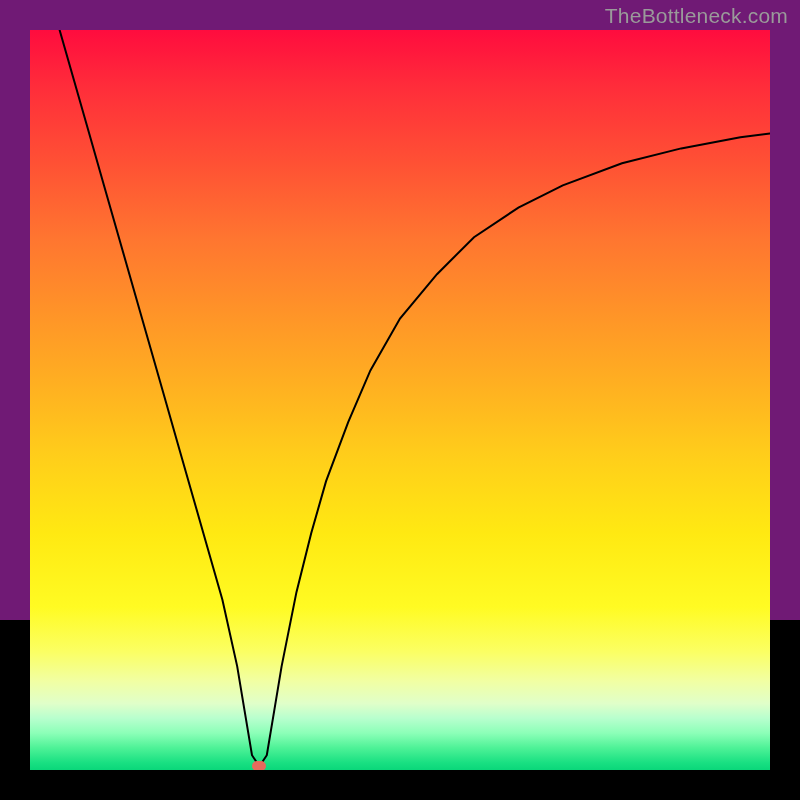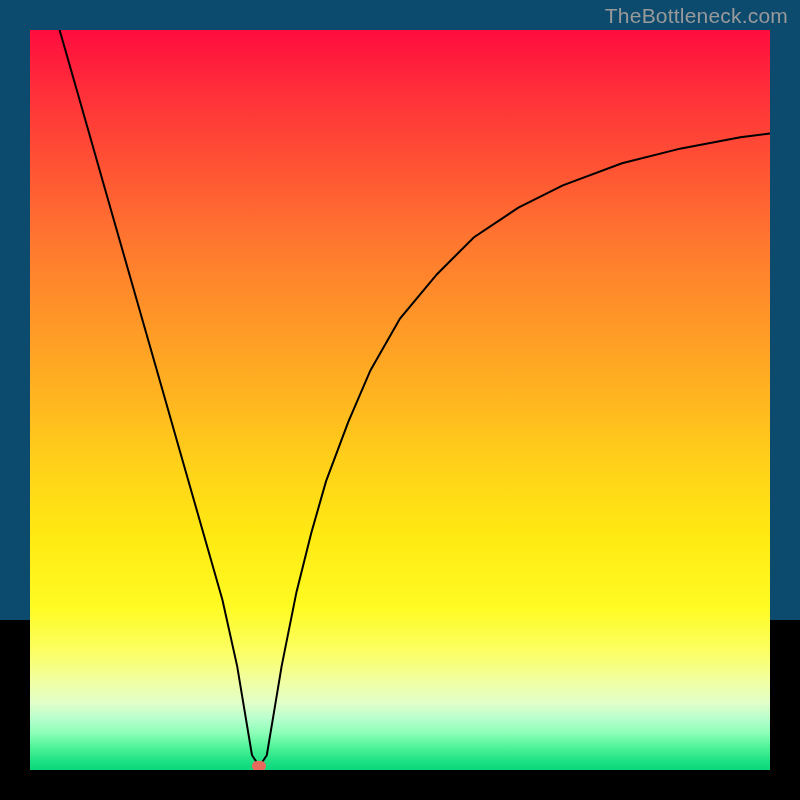--- a/index.html
+++ b/index.html
@@ -10,21 +10,21 @@
     overflow: hidden;
     background: #000;
     font-family: Arial, Helvetica, sans-serif;
   }
   .frame {
     position: absolute;
     left: 0;
     top: 0;
     width: 800px;
     height: 620px;
-    background: #0c4a6e;
+    background: #701a75;
   }
   .plot {
     position: absolute;
     left: 30px;
     top: 30px;
     width: 740px;
     height: 740px;
     overflow: hidden;
   }
   .gradient {

